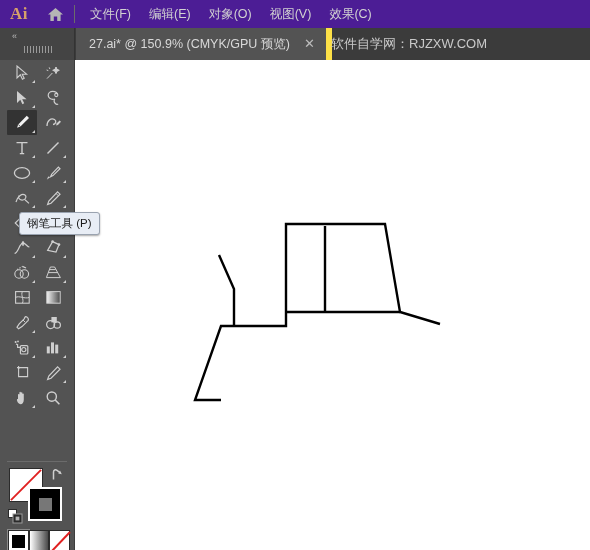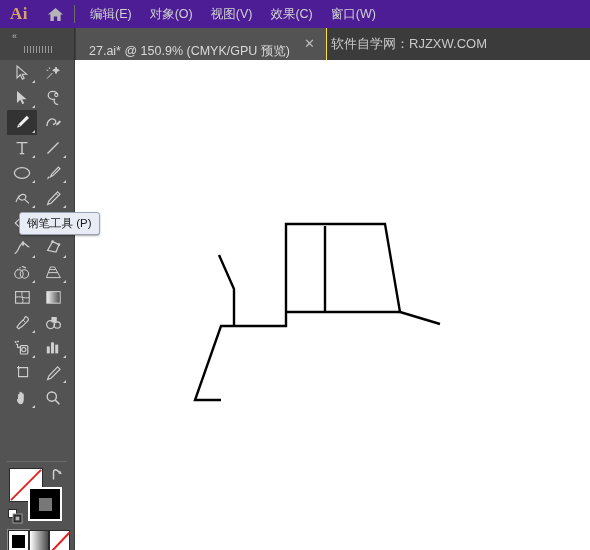--- a/index.html
+++ b/index.html
@@ -47,22 +47,22 @@
     color: #b9b9b9; font-size: 9px; line-height: 12px; text-align: center;
     letter-spacing: -1px;
   }
   .panel-grabber {
     position: absolute; left: 24px; top: 18px; width: 28px; height: 7px;
     background: repeating-linear-gradient(to right, #9a9a9a 0 1px, transparent 1px 3px);
   }
   .doc-tab {
     position: absolute; left: 76px; top: 0; height: 32px;
     background: #535353;
-    display: flex; align-items: flex-end; padding: 0 0 0 13px;
-    border-right: 1px solid #fde047;
+    display: flex; align-items: center; padding: 0 0 0 13px;
+    border-right: 6px solid #fde047;
   }
   .doc-tab-title { color: #d9d9d9; font-size: 12.5px; white-space: nowrap; }
   .doc-tab-close {
     color: #bdbdbd; font-size: 13px; margin: 0 11px 0 14px; line-height: 32px;
   }
   .watermark {
     position: absolute; left: 331px; top: 0; height: 32px;
     display: flex; align-items: center;
     color: #c9c9c9; font-size: 13px; white-space: nowrap;
   }
@@ -149,25 +149,25 @@
 
   <div class="menubar">
     <div class="ai-logo">Ai</div>
     <div class="home-btn">
       <svg width="17" height="15" viewBox="0 0 17 15">
         <path d="M8.5 1 L16 7.6 L13.6 7.6 L13.6 14 L10.2 14 L10.2 9.6 L6.8 9.6 L6.8 14 L3.4 14 L3.4 7.6 L1 7.6 Z" fill="#b5b5b5"></path>
       </svg>
     </div>
     <div class="menu-divider"></div>
     <div class="menu-items">
+      <div class="menu-item">文件(F)</div>
       <div class="menu-item">编辑(E)</div>
       <div class="menu-item">对象(O)</div>
       <div class="menu-item">视图(V)</div>
       <div class="menu-item">效果(C)</div>
-      <div class="menu-item">窗口(W)</div>
     </div>
   </div>
 
   <div class="tabbar">
     <div class="tab-left-stub">
       <div class="collapse-btn">«</div>
       <div class="panel-grabber"></div>
     </div>
     <div class="doc-tab">
       <span class="doc-tab-title">27.ai* @ 150.9% (CMYK/GPU 预览)</span>

